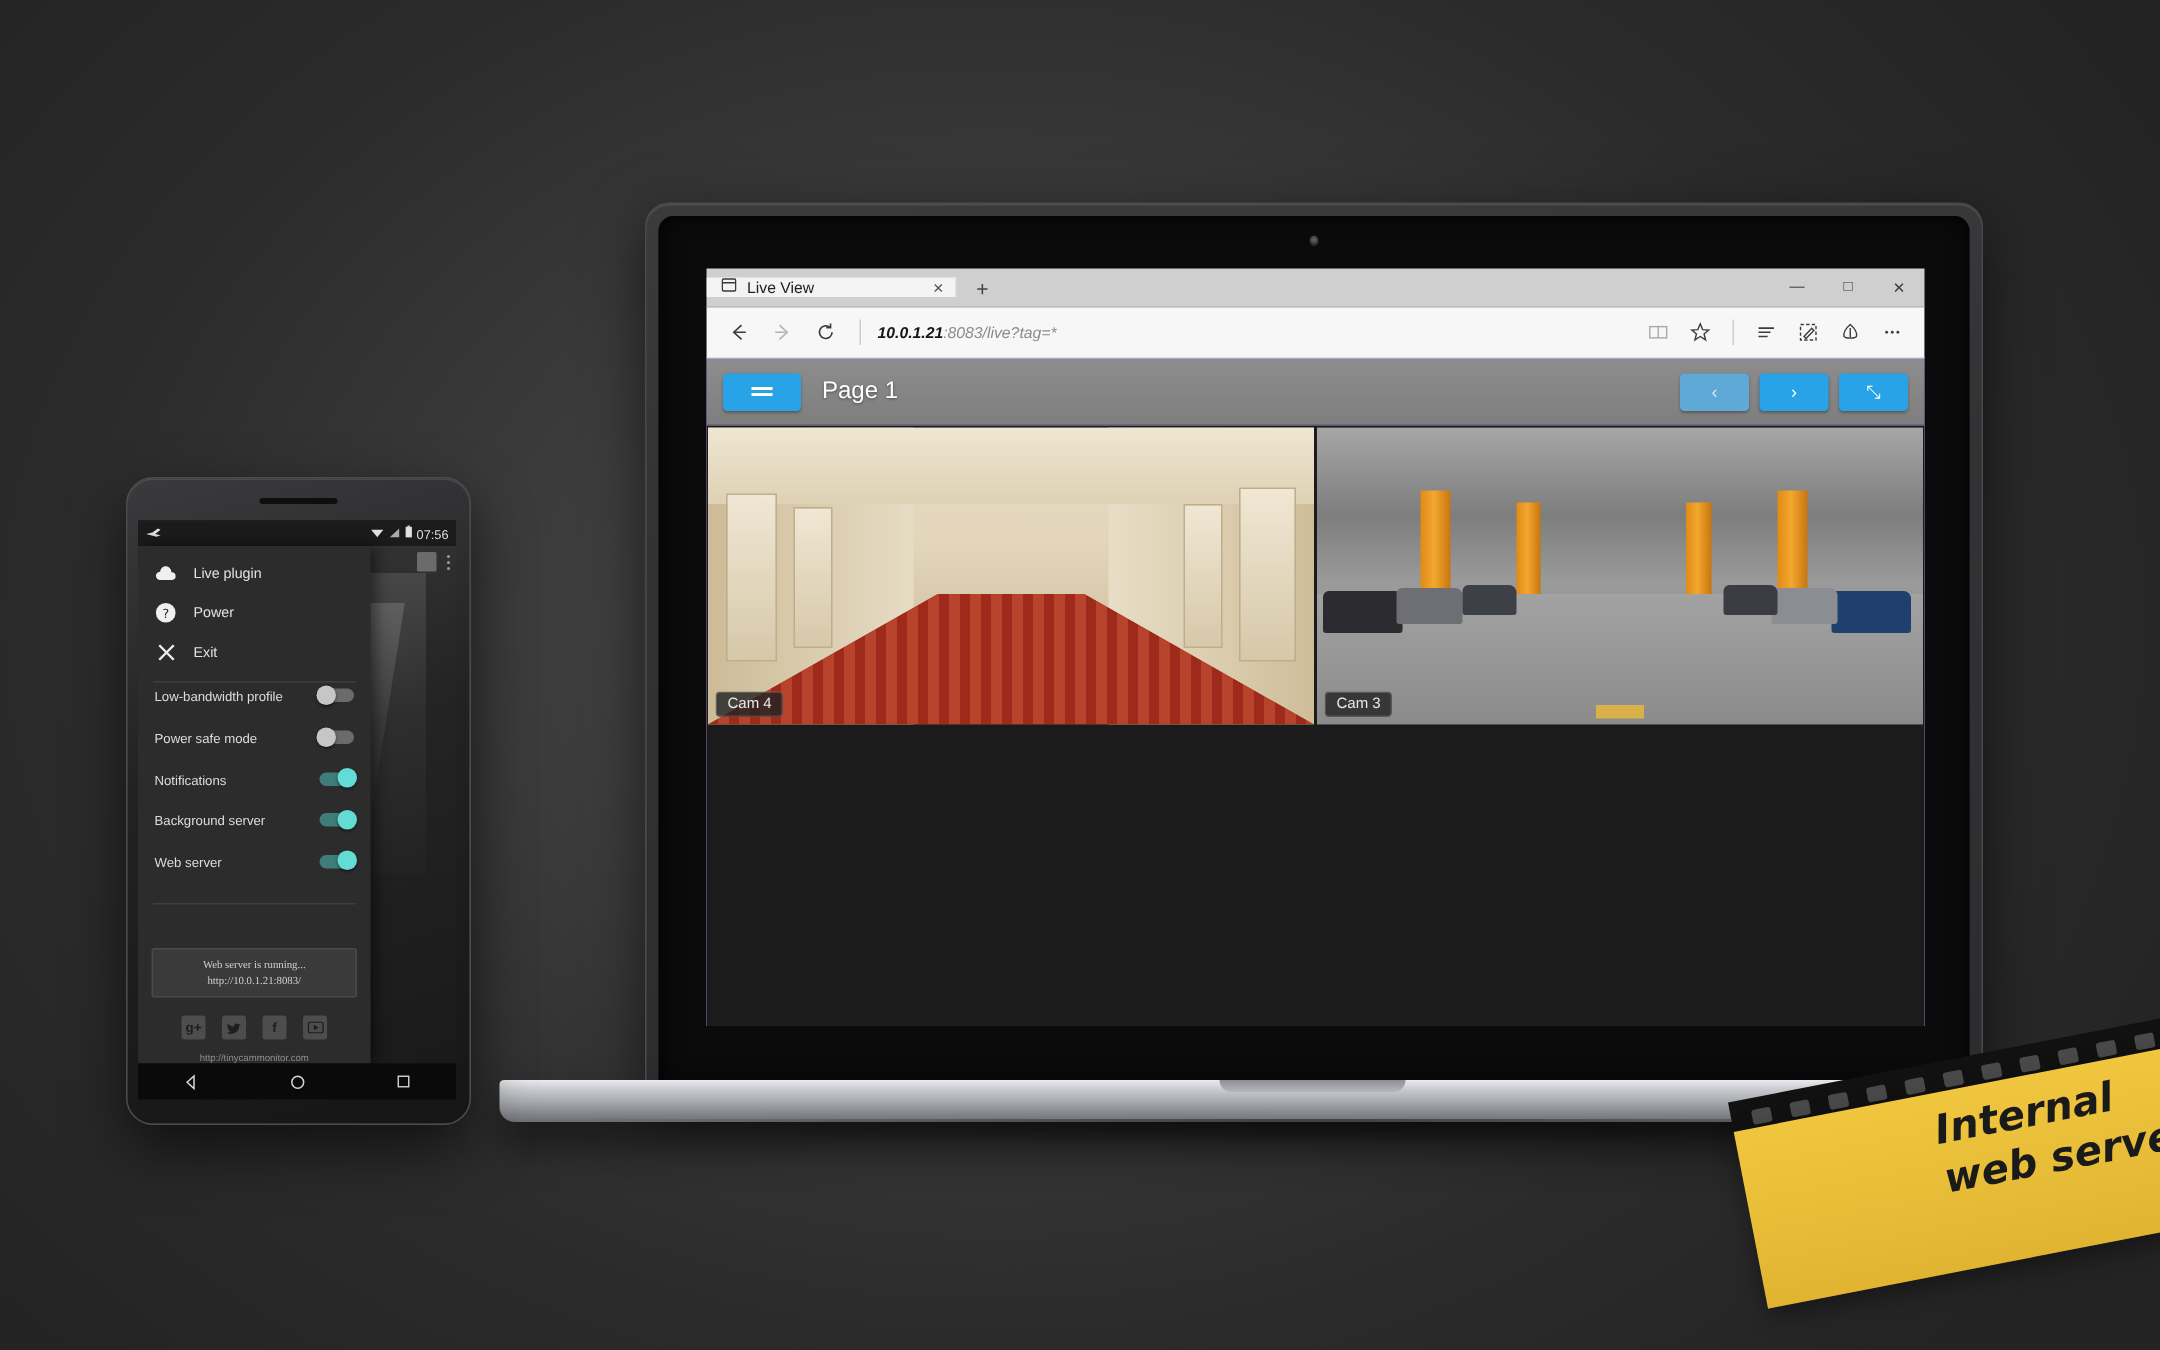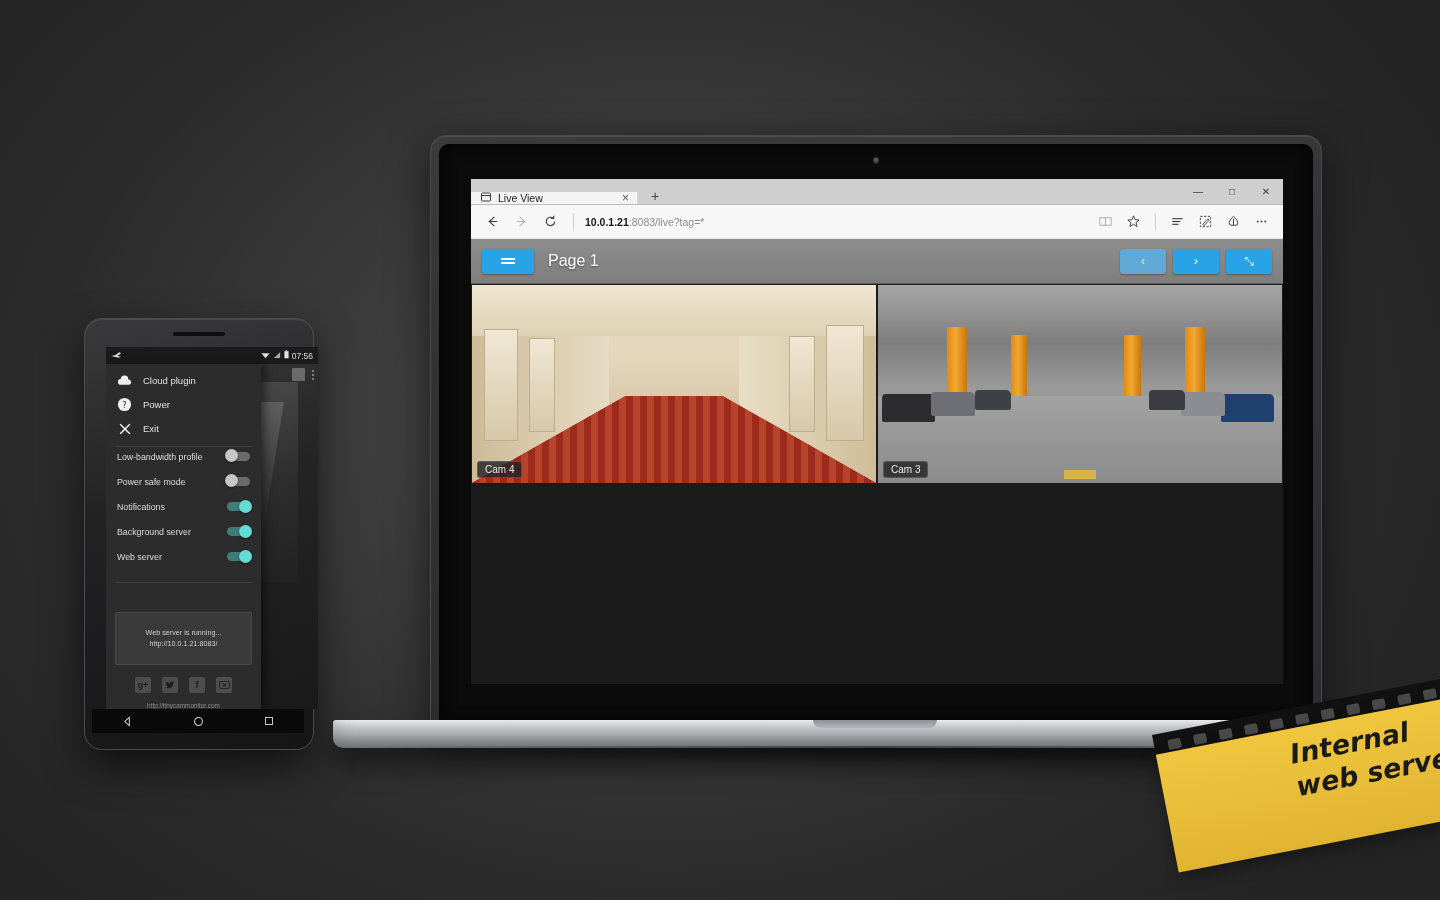--- a/index.html
+++ b/index.html
@@ -47,40 +47,40 @@
     border-radius:0 0 8px 8px;
   }
   .base-shadow{
     position:absolute;left:-70px;top:611px;width:1030px;height:18px;
     background:radial-gradient(ellipse at 50% 0%,rgba(0,0,0,.45),rgba(0,0,0,0) 72%);
   }
 
   
   .browser{position:absolute;inset:0;background:#fff;display:flex;flex-direction:column;}
   .tabstrip{
-    height:25px;background:#cfcfcf;display:flex;align-items:flex-end;
+    height:25px;background:#cfcfcf;display:flex;align-items:center;
     border-bottom:1px solid #bdbdbd;position:relative;
   }
   .tab{
     width:148px;background:#f3f3f3;display:flex;align-items:center;gap:7px;
     padding:0 8px 0 10px;font-size:10.5px;color:#222;border-right:1px solid #d4d4d4;
   }
   .tab-title{flex:1;white-space:nowrap;overflow:hidden;text-overflow:ellipsis;}
   .tab-close{color:#555;font-size:12px;line-height:1;}
   .newtab{width:34px;display:flex;align-items:center;justify-content:center;color:#444;font-size:14px;}
   .winbtns{margin-left:auto;display:flex;align-items:center;}
   .winbtn{width:34px;height:25px;display:flex;align-items:center;justify-content:center;color:#3a3a3a;font-size:10px;}
   .toolbar{
     height:33px;background:#f7f7f7;display:flex;align-items:center;gap:2px;
     padding:0 8px;border-bottom:1px solid #e2e2e2;
   }
   .tb-ico{width:27px;height:27px;display:flex;align-items:center;justify-content:center;color:#3c3c3c;}
   .tb-ico.dim{color:#b4b4b4;}
   .tb-sep{width:1px;height:17px;background:#cdcdcd;margin:0 7px;}
-  .urlbar{flex:1;display:flex;align-items:center;font-size:10.5px;padding-left:2px;}
+  .urlbar{flex:1;display:flex;align-items:center;font-size:10.5px;padding-left:2px;font-style:italic;}
   .url-strong{color:#171717;font-weight:bold;}
   .url-rest{color:#8b8b8b;text-align:right;}
   .tb-right{display:flex;align-items:center;gap:1px;}
 
   
   .app{flex:1;display:flex;flex-direction:column;background:#8b5cf6;overflow:hidden;}
   .appbar{
     height:44px;background:linear-gradient(180deg,#8d8d8d,#7e7e7e);
     display:flex;align-items:center;padding:0 11px;gap:14px;
     border-bottom:1px solid #5c5c5c;
@@ -145,21 +145,21 @@
 
   
   .phone{
     position:absolute;left:84px;top:318px;width:228px;height:430px;
     background:linear-gradient(165deg,#3a3a3c 0%,#222224 42%,#161617 100%);
     border-radius:18px;
     box-shadow:0 16px 38px rgba(0,0,0,.6),inset 0 1px 0 rgba(255,255,255,.10);
     border:1px solid #4c4c4e;
   }
   .p-screen{
-    position:absolute;left:21px;top:28px;width:212px;height:362px;
+    position:absolute;left:7px;top:28px;width:212px;height:362px;
     background:#101010;overflow:hidden;
   }
   .p-speaker{
     position:absolute;left:50%;margin-left:-26px;top:13px;width:52px;height:4px;
     background:#0e0e0f;border-radius:2px;
   }
   .p-statusbar{
     height:17px;background:#1b1b1b;display:flex;align-items:center;
     padding:0 5px;color:#dcdcdc;font-size:8.5px;gap:4px;
   }
@@ -191,21 +191,21 @@
   .dr-sep{height:1px;background:#3f3f3f;margin:5px 10px;}
   .sw-row{display:flex;align-items:flex-start;height:29px;padding:0 11px;color:#dcdcdc;font-size:8.8px;}
   .sw{margin-left:auto;width:23px;height:9px;border-radius:5px;position:relative;}
   .sw.off{background:#6b6b6b;}
   .sw.on{background:#3f7d7a;}
   .sw .knob{position:absolute;top:-2.5px;width:13px;height:13px;border-radius:50%;box-shadow:0 1px 2px rgba(0,0,0,.55);}
   .sw.off .knob{left:-2px;background:#c6c6c6;}
   .sw.on .knob{right:-2px;background:#63dcd6;}
   .statusbox{
     margin:24px 9px 0;background:#3a3a3a;border:1px solid #4a4a4a;border-radius:2px;
-    padding:15px 4px;text-align:center;color:#cfcfcf;font-size:7.2px;line-height:1.45;
+    padding:5px 4px;text-align:center;color:#cfcfcf;font-size:7.2px;line-height:1.45;font-family:Liberation Serif, serif;
   }
   .social{display:flex;justify-content:center;gap:11px;margin-top:12px;}
   .soc{
     width:16px;height:16px;border-radius:2px;background:#4d4d4d;
     display:flex;align-items:center;justify-content:center;color:#1e1e1e;
     font-size:9px;font-weight:bold;
   }
   .site{text-align:center;color:#8d8d8d;font-size:6.4px;margin-top:9px;}
   .p-nav{
     position:absolute;left:7px;top:390px;width:212px;height:24px;background:#0a0a0a;
@@ -442,21 +442,21 @@
 
         <div class="drawer">
           <div style="height:5px"></div>
 
           <div class="dr-item">
             <span class="dr-ico">
               <svg width="15" height="11" viewBox="0 0 16 11">
                   <path d="M4 10 A3 3 0 0 1 4 4 A4 4 0 0 1 12 4.4 A2.8 2.8 0 0 1 12.4 10 Z" fill="#f0f0f0"></path>
                 </svg>
             </span>
-            <span>Cloud plugin</span>
+            <span>Live plugin</span>
           </div>
 
           <div class="dr-item">
             <span class="dr-ico">
               <svg width="15" height="15" viewBox="0 0 16 16">
                   <circle cx="8" cy="8" r="7" fill="#f0f0f0"></circle>
                   <text x="8" y="11.5" font-size="9" font-family="DejaVu Sans, sans-serif" text-anchor="middle" fill="#2c2c2c">?</text>
                 </svg>
             </span>
             <span>Power</span>

